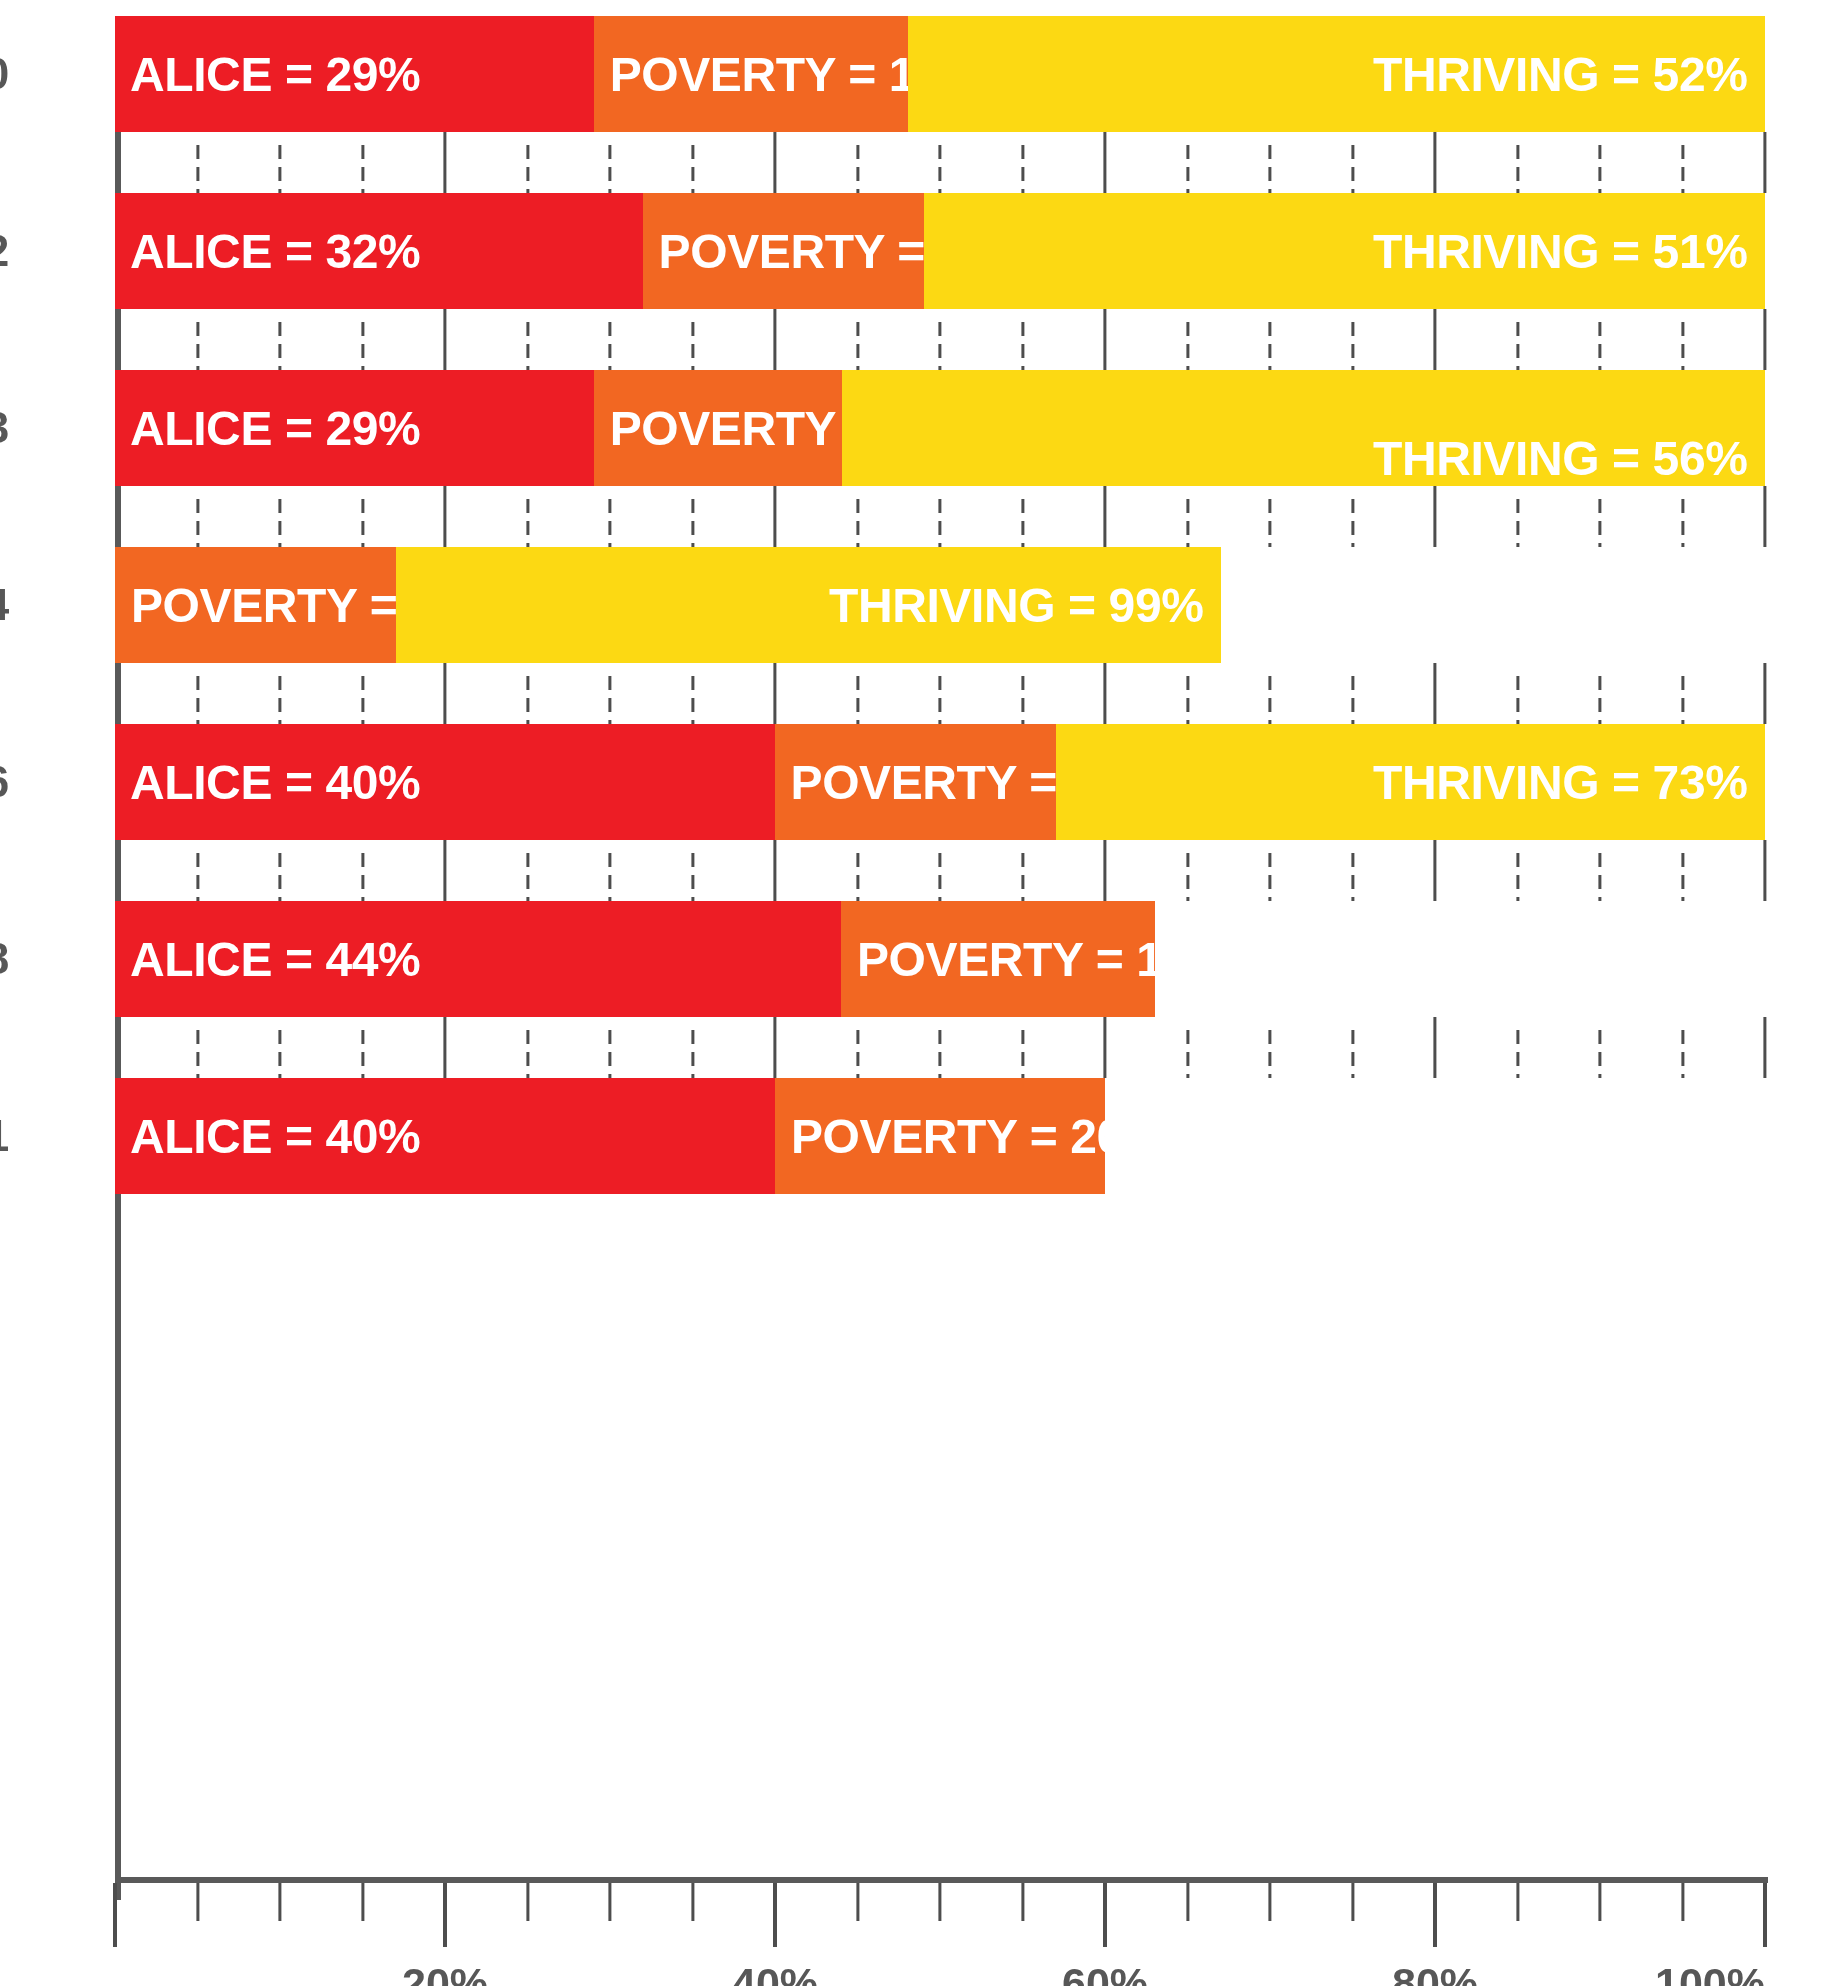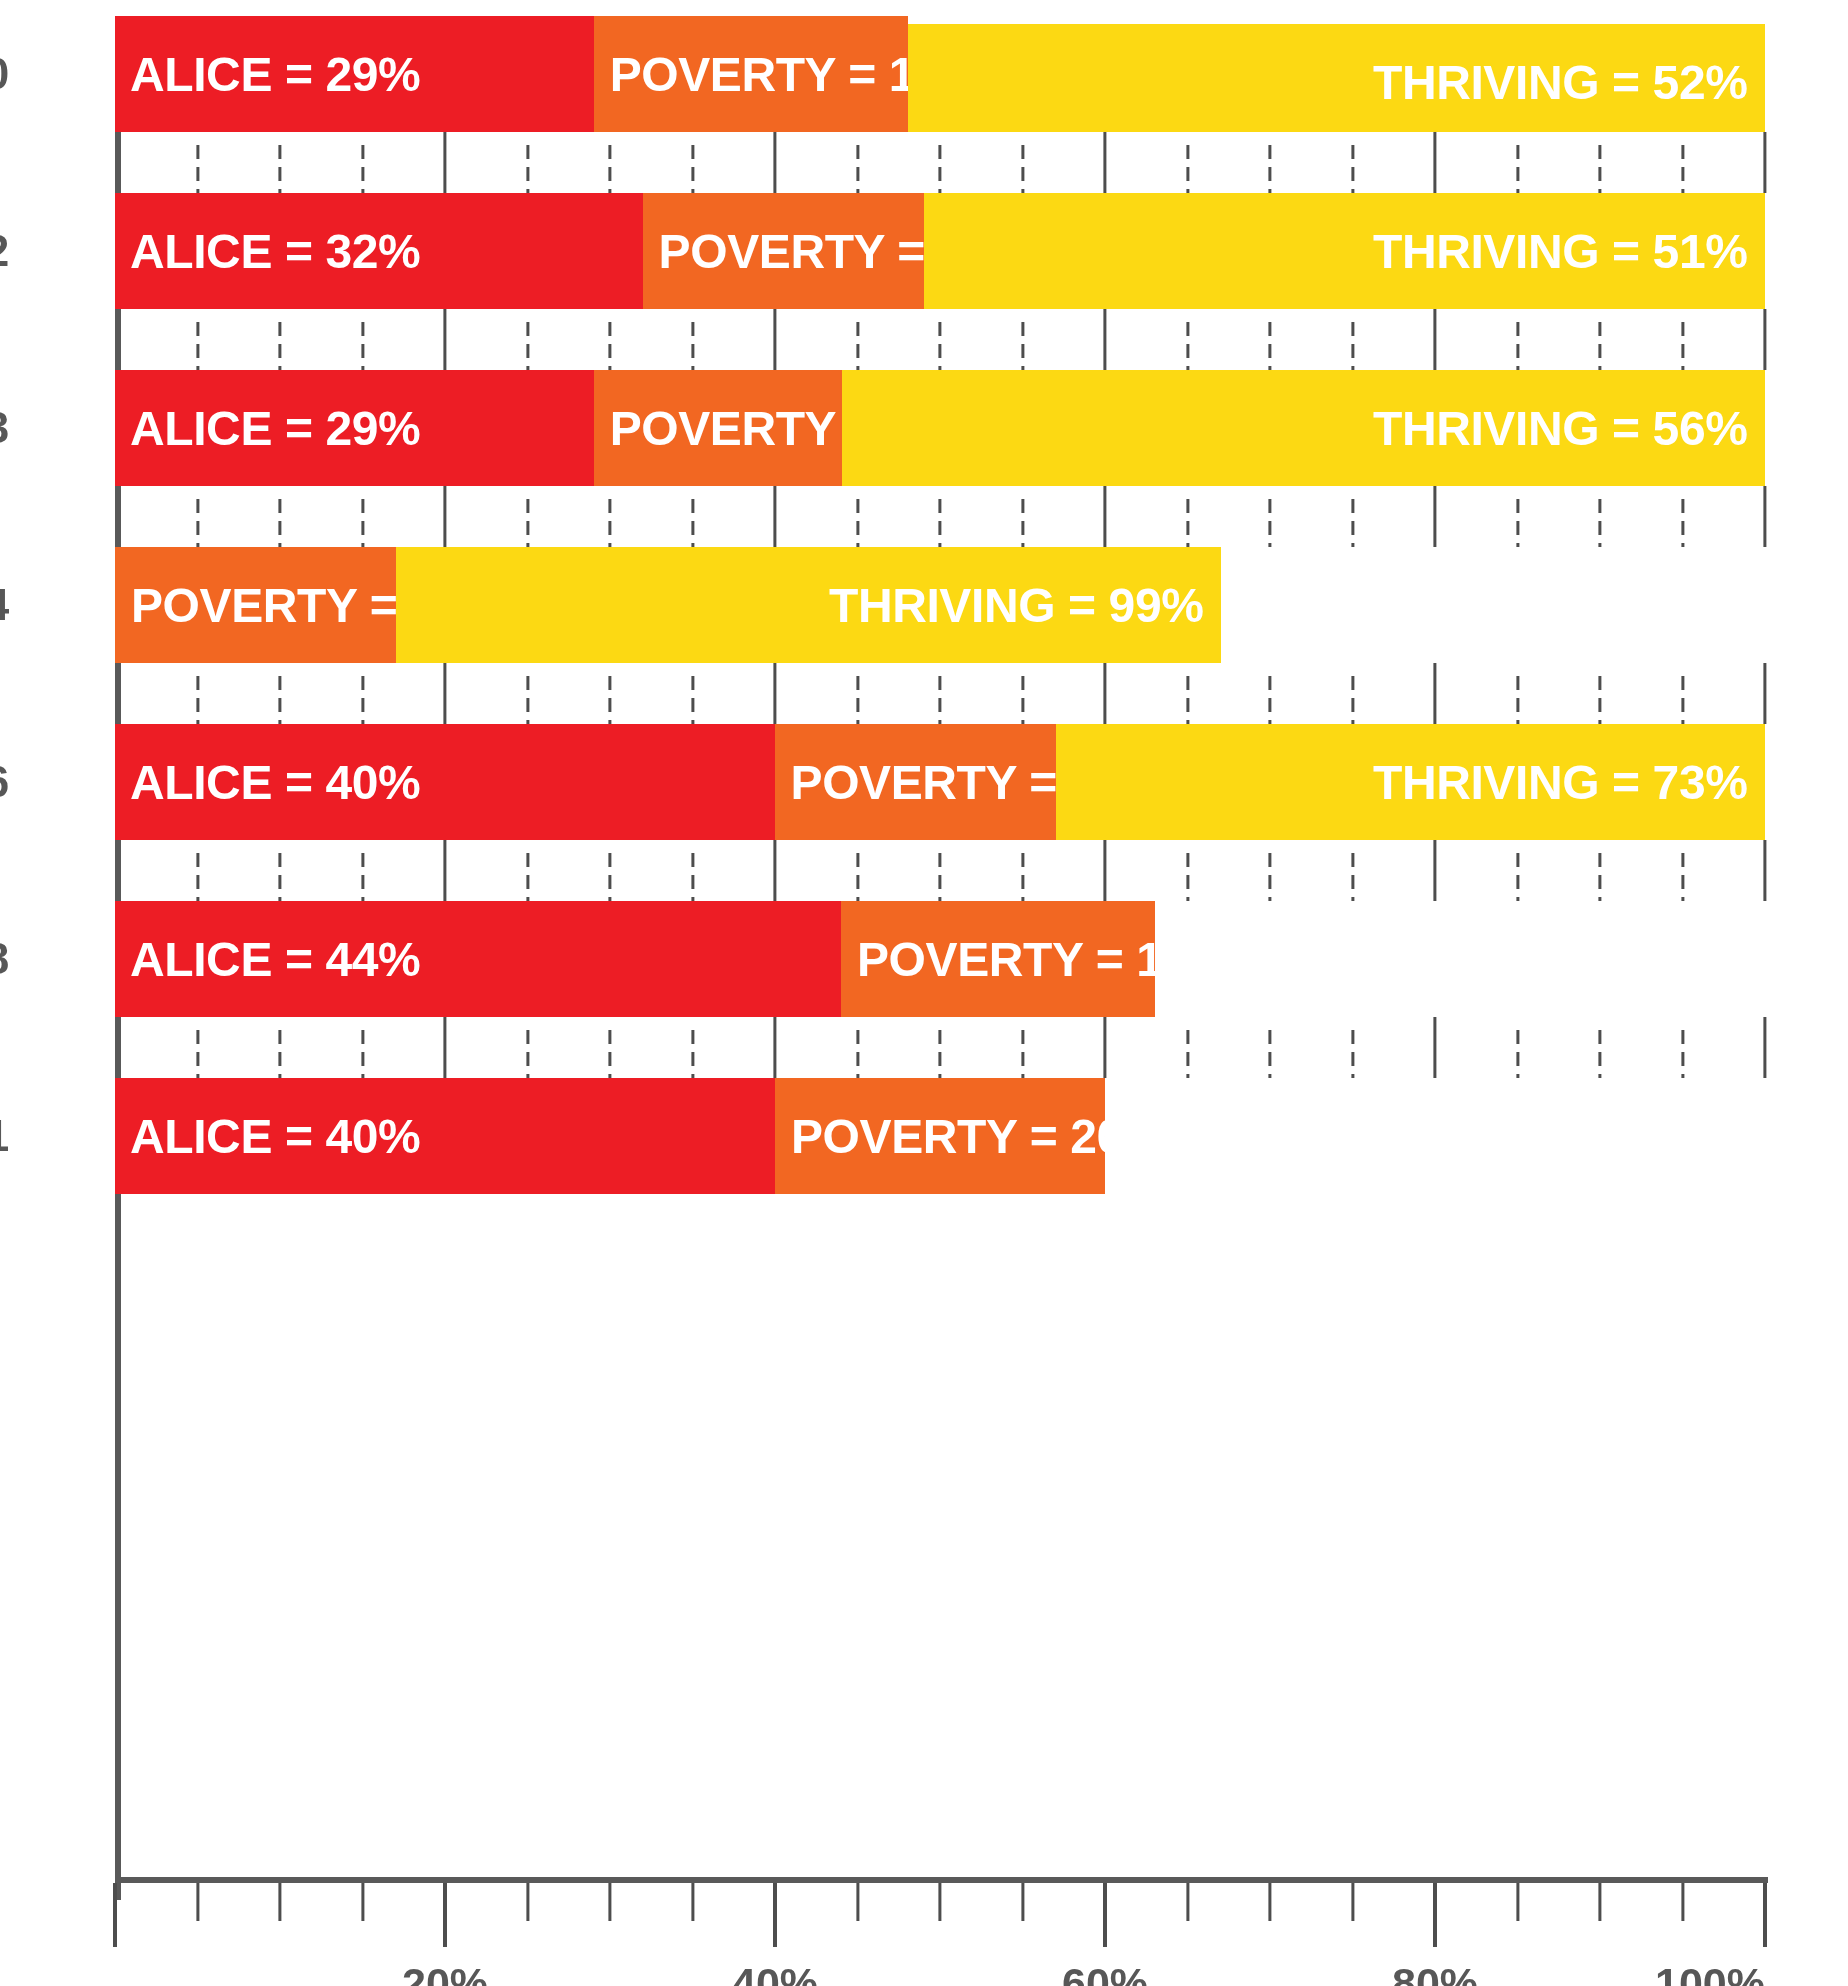--- a/index.html
+++ b/index.html
@@ -159,21 +159,21 @@
   <div class="plot" id="plot">
       <div class="year-label" style="top: 36px;">2010</div>
       <div class="row" style="top: 0px; height: 116px;">
         <div class="bar">
           <div class="seg seg-alice" style="width: 479px;">
             <span>ALICE = 29%</span>
           </div>
           <div class="seg seg-poverty" style="width: 314px;">
             <span>POVERTY = 19%</span>
           </div>
-          <div class="seg seg-thriving" style="width: 858px; margin-top: 8px;">
+          <div class="seg seg-thriving" style="width: 858px;">
             <span>THRIVING = 52%</span>
           </div>
         </div>
       </div>
       <div class="gap" style="top: 116px;">
         <div class="gridline-minor" style="left: 83px;"></div>
         <div class="gridline-minor" style="left: 165px;"></div>
         <div class="gridline-minor" style="left: 248px;"></div>
         <div class="gridline-major" style="left: 330px;"></div>
         <div class="gridline-minor" style="left: 413px;"></div>
@@ -231,21 +231,21 @@
       </div>
       <div class="year-label" style="top: 390px;">2013</div>
       <div class="row" style="top: 354px; height: 116px;">
         <div class="bar">
           <div class="seg seg-alice" style="width: 479px;">
             <span>ALICE = 29%</span>
           </div>
           <div class="seg seg-poverty" style="width: 248px;">
             <span>POVERTY = 15%</span>
           </div>
-          <div class="seg seg-thriving" style="width: 924px;">
+          <div class="seg seg-thriving" style="width: 924px; align-items: flex-end;">
             <span>THRIVING = 56%</span>
           </div>
         </div>
       </div>
       <div class="gap" style="top: 470px;">
         <div class="gridline-minor" style="left: 83px;"></div>
         <div class="gridline-minor" style="left: 165px;"></div>
         <div class="gridline-minor" style="left: 248px;"></div>
         <div class="gridline-major" style="left: 330px;"></div>
         <div class="gridline-minor" style="left: 413px;"></div>

